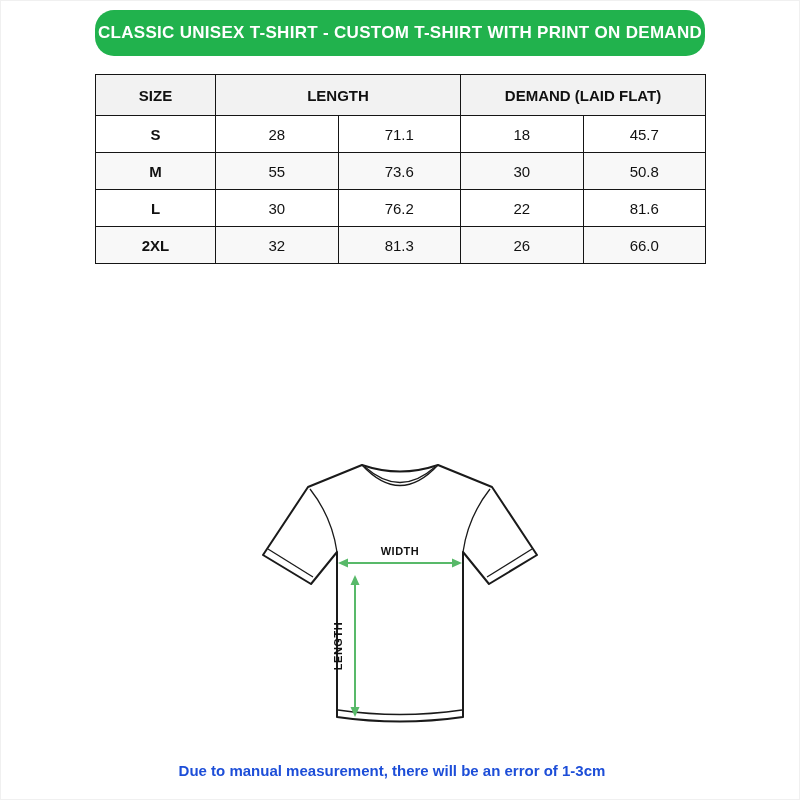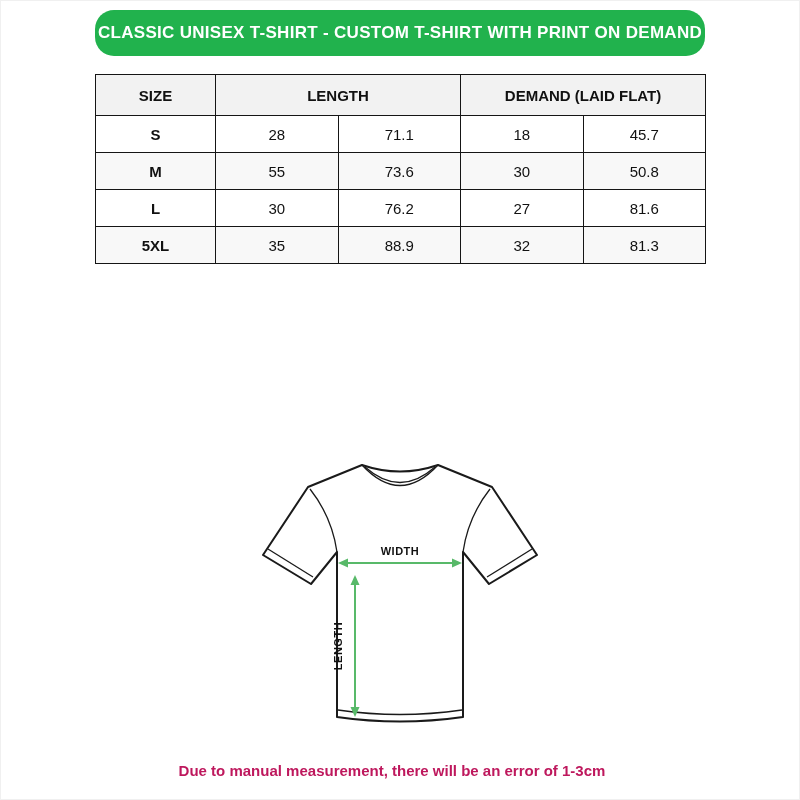--- a/index.html
+++ b/index.html
@@ -74,21 +74,21 @@
     fill: #111111;
     letter-spacing: 0.5px;
   }
 
   
   .note {
     position: absolute;
     left: 0; top: 762px;
     width: 784px;
     text-align: center;
-    color: #be185d;
+    color: #1d4ed8;
     font-weight: 700;
     font-size: 15px;
   }
 </style>
 </head>
 <body>
 
 <div class="page">
 
   <div class="banner">
@@ -122,29 +122,29 @@
         <td class="size-col">M</td>
         <td>55</td>
         <td>73.6</td>
         <td>30</td>
         <td>50.8</td>
       </tr>
       <tr>
         <td class="size-col">L</td>
         <td>30</td>
         <td>76.2</td>
-        <td>27</td>
+        <td>22</td>
         <td>81.6</td>
       </tr>
       <tr>
-        <td class="size-col">5XL</td>
-        <td>35</td>
-        <td>88.9</td>
+        <td class="size-col">2XL</td>
         <td>32</td>
         <td>81.3</td>
+        <td>26</td>
+        <td>66.0</td>
       </tr>
     </tbody>
   </table>
 
   <div class="diagram">
     <svg width="300" height="310" viewBox="0 0 300 310" xmlns="http://www.w3.org/2000/svg">
 
       <g fill="#ffffff" stroke="#1a1a1a" stroke-width="2" stroke-linejoin="round">
         <path d="M 112,22
                  L 58,44

